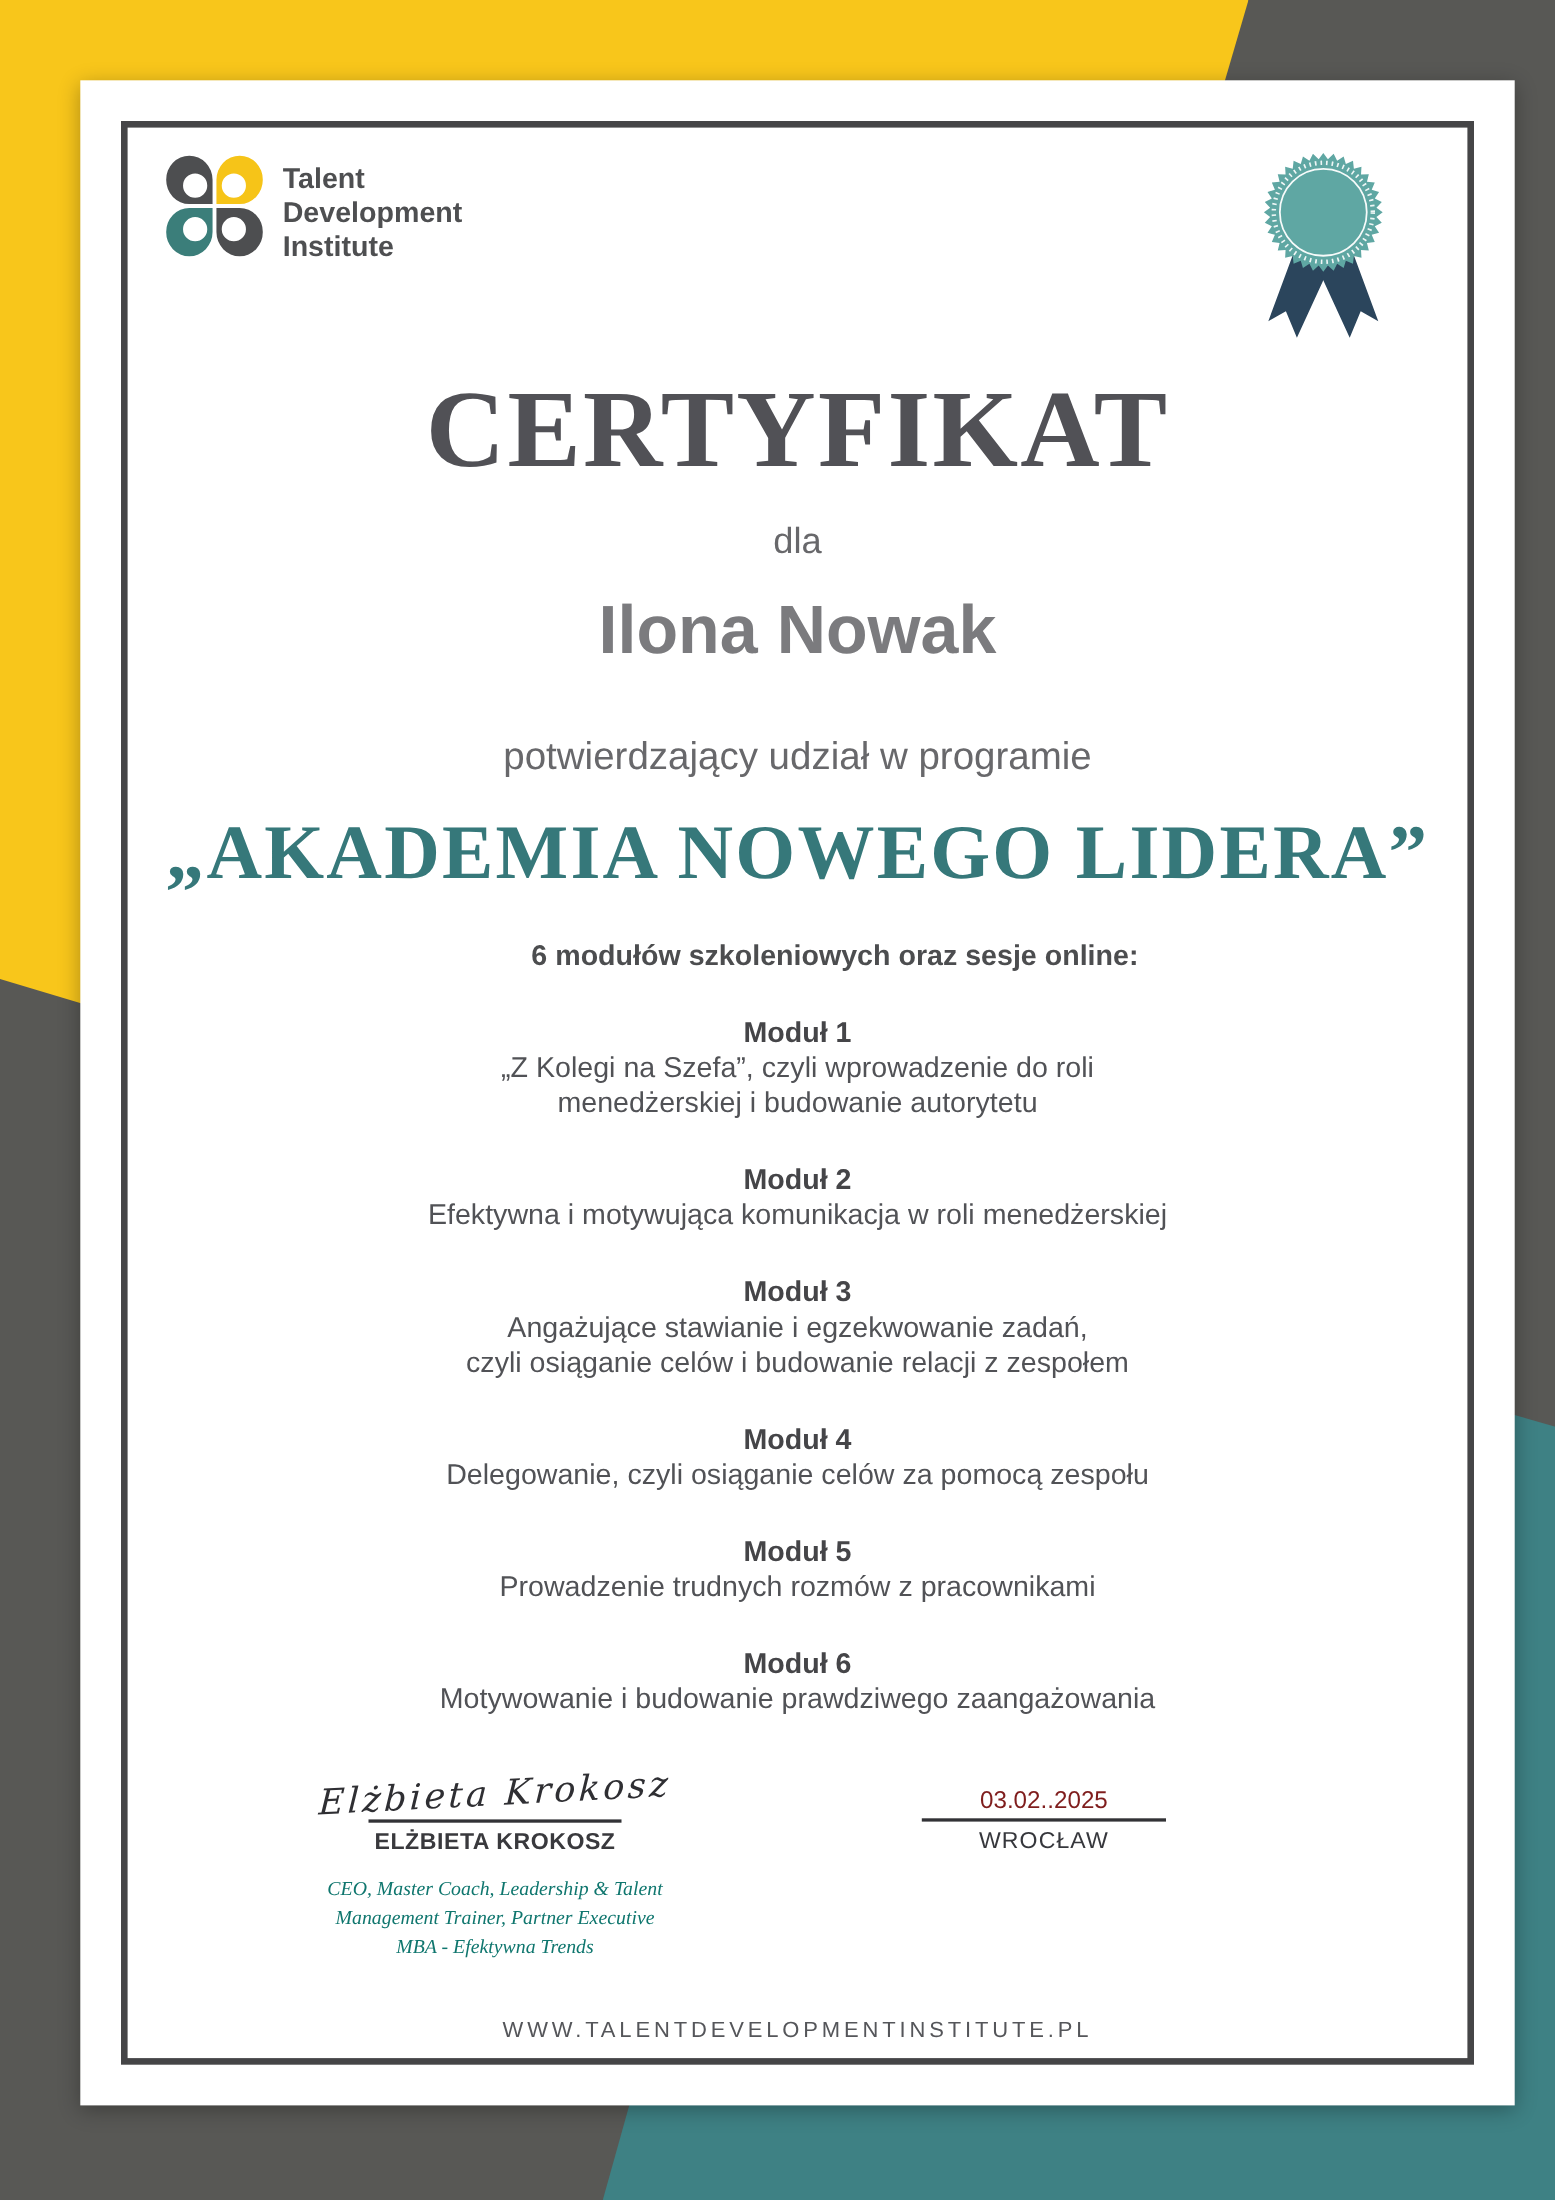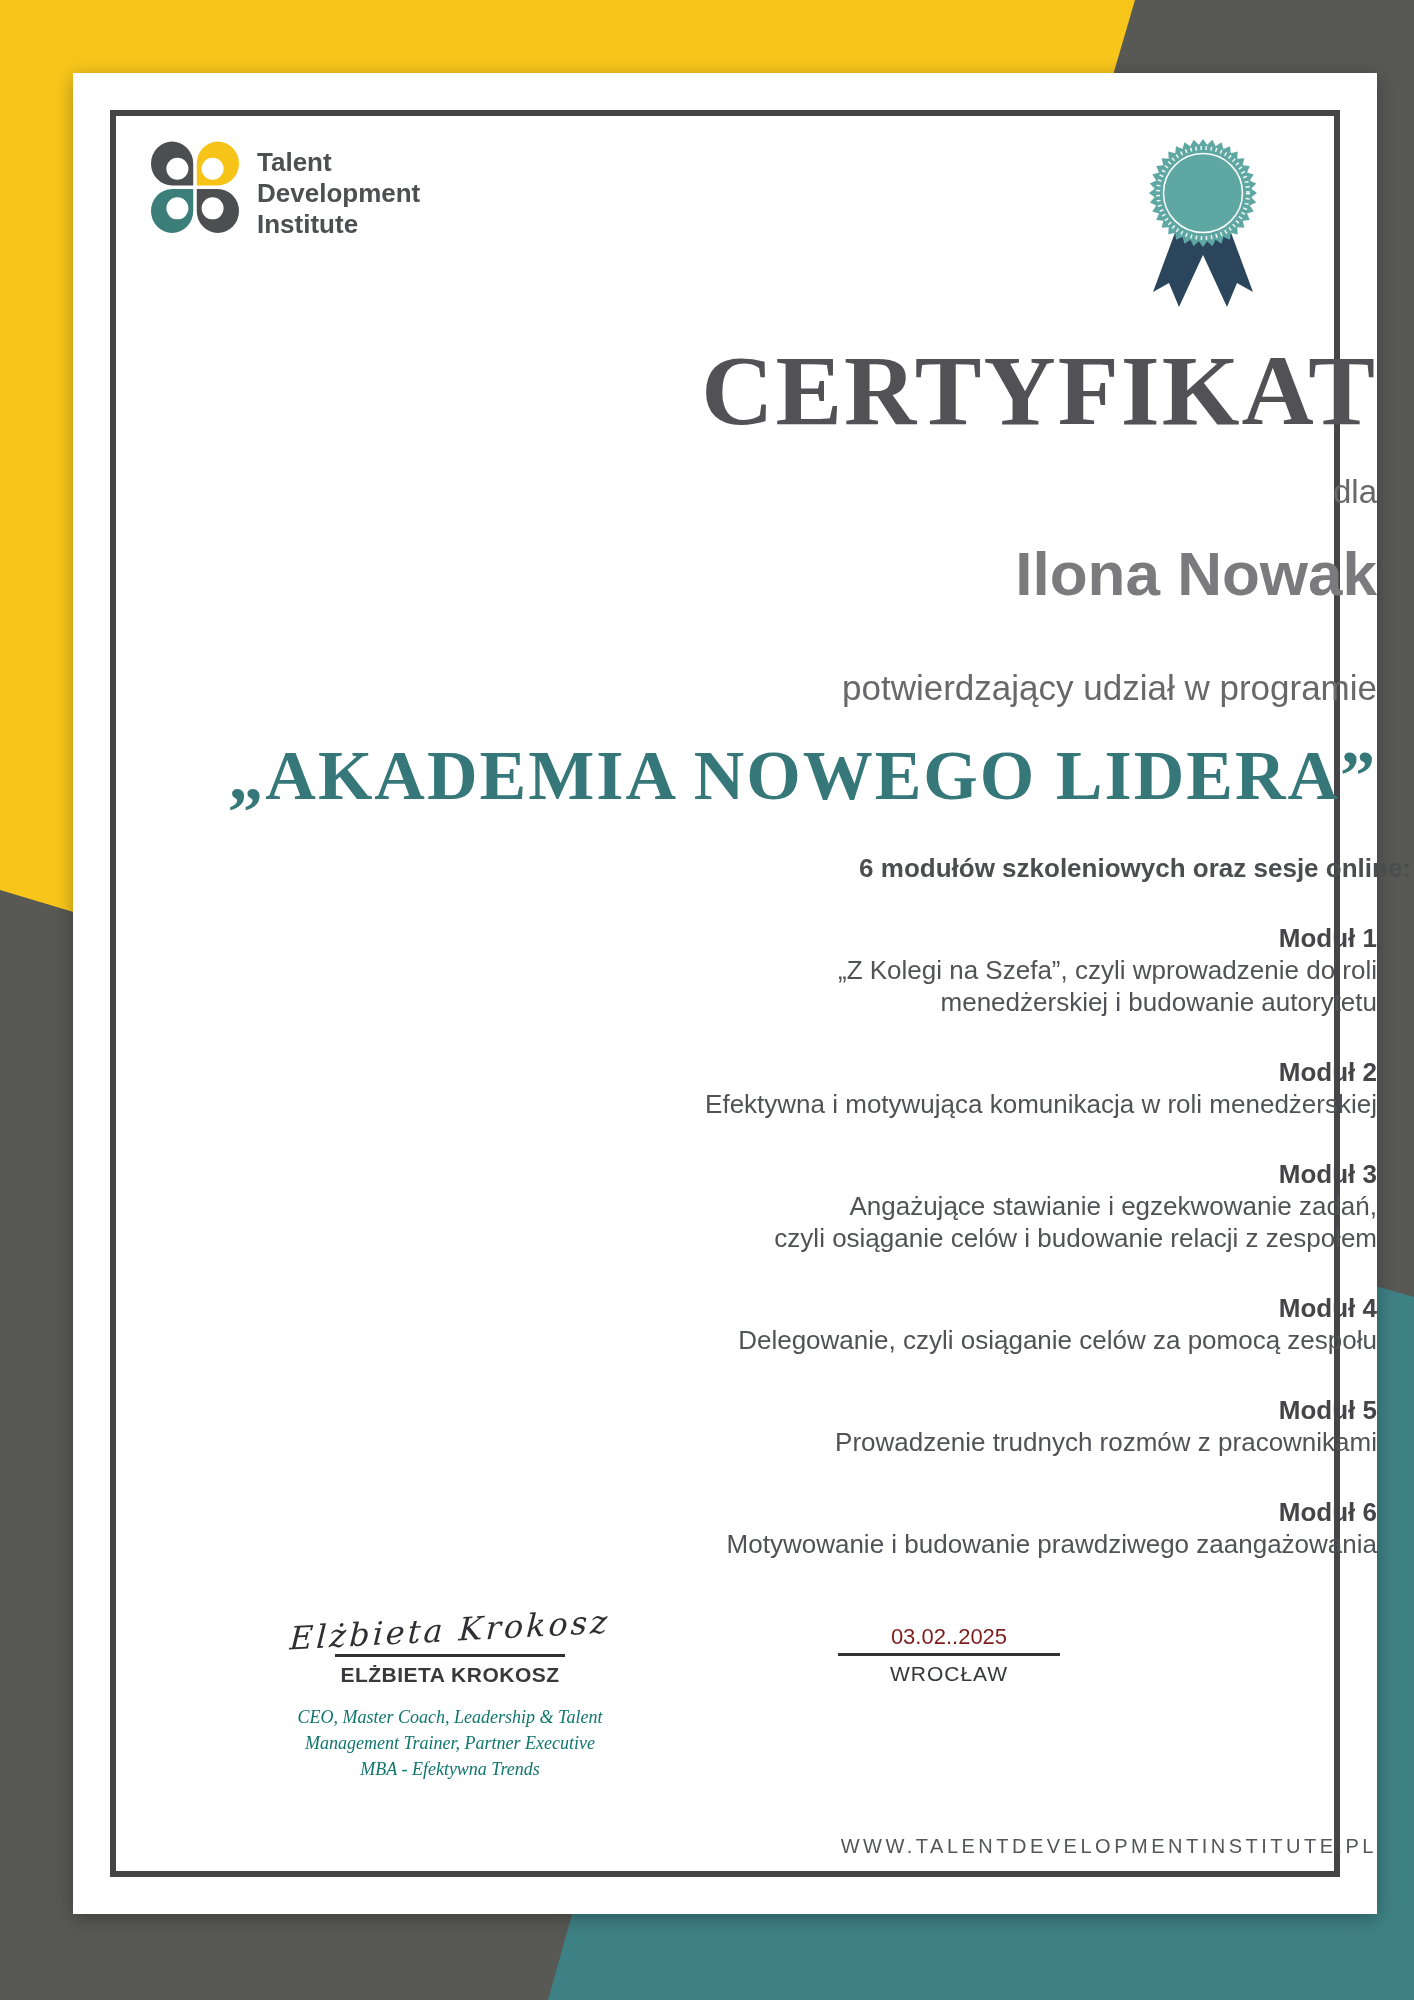--- a/index.html
+++ b/index.html
@@ -12,21 +12,21 @@
     clip-path:polygon(794px 1120px,1414px 1297px,1414px 2000px,548px 2000px);}
   .sheet{position:absolute;left:73px;top:73px;width:1304px;height:1841px;
          background:#ffffff;box-shadow:0 4px 18px rgba(0,0,0,.30);}
   .frame{position:absolute;inset:37px;border:6px solid #454547;}
 
   .logo{position:absolute;left:78px;top:68px;display:flex;gap:18px;align-items:flex-start;}
   .logo-text{margin-top:6px;font-weight:bold;font-size:26px;line-height:31px;color:#4E4F51;}
 
   .badge{position:absolute;left:1055px;top:58px;width:150px;height:185px;}
 
-  .center{position:absolute;left:0;width:100%;text-align:right;}
+  .center{position:absolute;left:0;width:100%;text-align:center;}
   .title{top:268px;font-family:"Liberation Serif",serif;font-weight:bold;
          font-size:100px;line-height:1;letter-spacing:2px;color:#515156;}
   .dla{top:400px;font-size:33px;color:#68686B;}
   .recipient{top:465px;font-size:62px;font-weight:bold;color:#7B7B7E;}
   .subtitle{top:595px;font-size:35px;color:#68686B;}
   .program{top:668px;font-family:"Liberation Serif",serif;font-weight:bold;
            font-size:70px;line-height:1;letter-spacing:2px;color:#36787A;}
   .note{top:780px;font-size:26px;font-weight:bold;color:#4C4D4F;padding-left:34px;}
 
   .modules{top:849px;}

